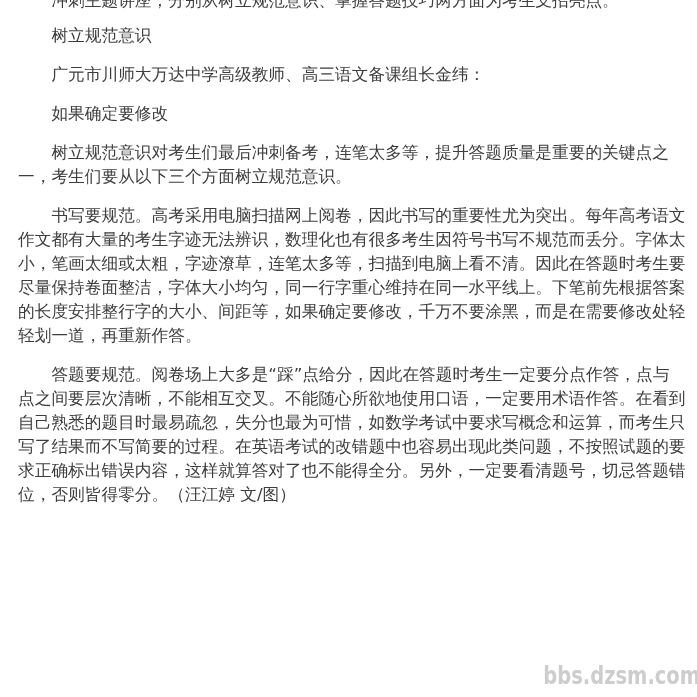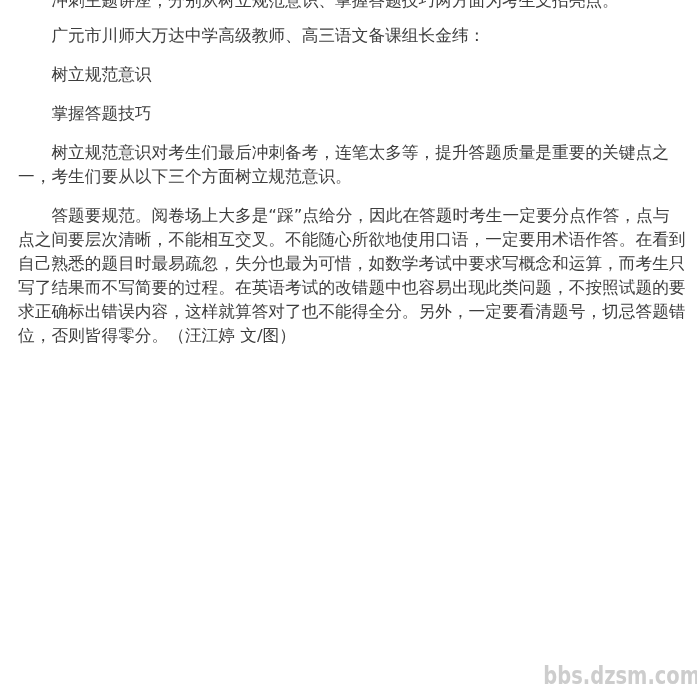--- a/index.html
+++ b/index.html
@@ -56,20 +56,21 @@
     white-space: nowrap;
     user-select: none;
   }
 </style>
 </head>
 <body>
 
 <div class="page">
   <div class="content">
     <p class="clipped">冲刺主题讲座，分别从树立规范意识、掌握答题技巧两方面为考生支招亮点。</p>
+    <p>树立规范意识</p>
     <p>广元市川师大万达中学高级教师、高三语文备课组长金纬：</p>
-    <p>树立规范意识</p>
-    <p>掌握答题技巧</p>
+    <p>如果确定要修改</p>
     <p>树立规范意识对考生们最后冲刺备考，连笔太多等，提升答题质量是重要的关键点之一，考生们要从以下三个方面树立规范意识。</p>
+    <p>书写要规范。高考采用电脑扫描网上阅卷，因此书写的重要性尤为突出。每年高考语文作文都有大量的考生字迹无法辨识，数理化也有很多考生因符号书写不规范而丢分。字体太小，笔画太细或太粗，字迹潦草，连笔太多等，扫描到电脑上看不清。因此在答题时考生要尽量保持卷面整洁，字体大小均匀，同一行字重心维持在同一水平线上。下笔前先根据答案的长度安排整行字的大小、间距等，如果确定要修改，千万不要涂黑，而是在需要修改处轻轻划一道，再重新作答。</p>
     <p>答题要规范。阅卷场上大多是“踩”点给分，因此在答题时考生一定要分点作答，点与点之间要层次清晰，不能相互交叉。不能随心所欲地使用口语，一定要用术语作答。在看到自己熟悉的题目时最易疏忽，失分也最为可惜，如数学考试中要求写概念和运算，而考生只写了结果而不写简要的过程。在英语考试的改错题中也容易出现此类问题，不按照试题的要求正确标出错误内容，这样就算答对了也不能得全分。另外，一定要看清题号，切忌答题错位，否则皆得零分。（汪江婷 文/图）</p>
   </div>
   <div class="watermark">bbs.dzsm.com</div>
 </div>
 
 </body></html>

